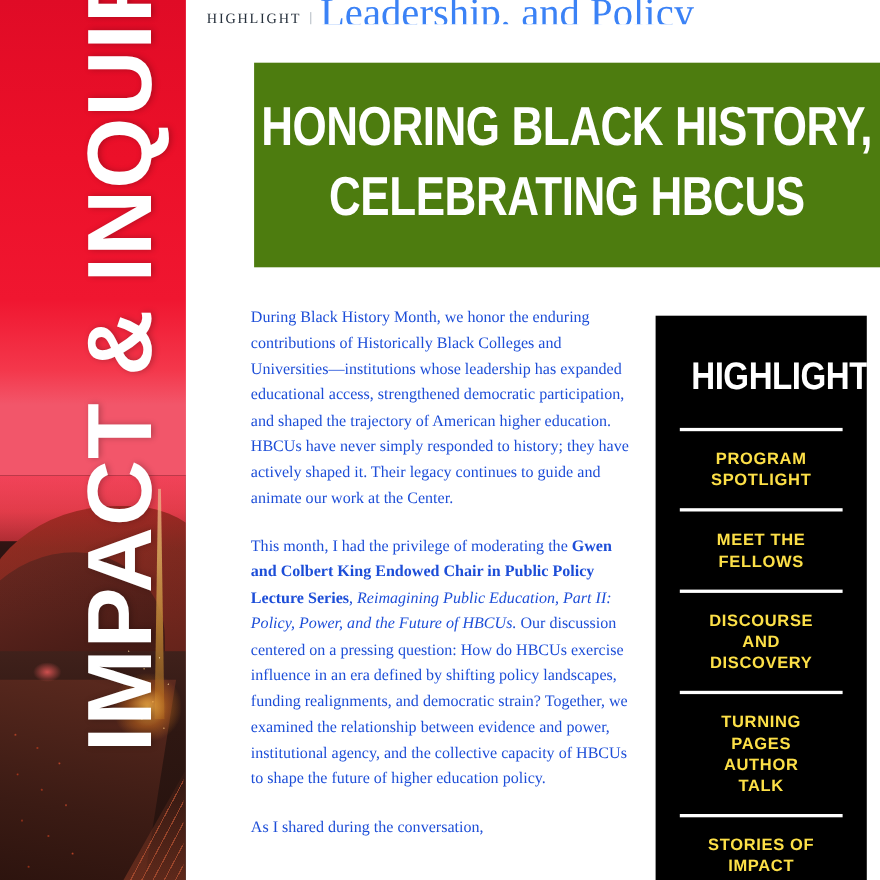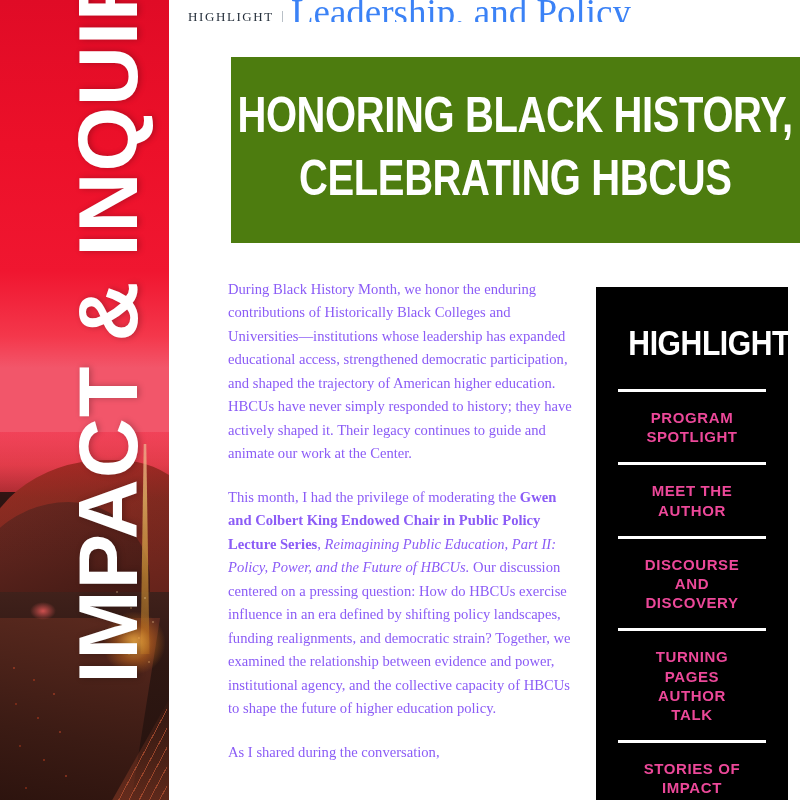--- a/index.html
+++ b/index.html
@@ -252,21 +252,21 @@
     font-size: 27px;
     letter-spacing: 0.6px;
     color: #14202e;
     margin: 0 0 20px 0;
     font-weight: 400;
   }
   .body-para {
     font-family: "Liberation Serif", serif;
     font-size: 14.6px;
     line-height: 1.61;
-    color: #8b5cf6;
+    color: #1d4ed8;
     margin: 0 0 20px 0;
     text-align: left;
   }
   .body-para b { font-weight: 700; }
   .body-para i { font-style: italic; }
 
   
   .highlight-box {
     position: absolute;
     left: 596px;
@@ -293,21 +293,21 @@
     height: 3px;
     background: #ffffff;
     margin: 0 0 16px 0;
   }
   .hl-item {
     font-family: "Liberation Sans", sans-serif;
     font-weight: 700;
     font-size: 15px;
     letter-spacing: 0.6px;
     line-height: 1.28;
-    color: #ec4899;
+    color: #fde047;
     text-align: center;
     margin: 0 0 16px 0;
     white-space: pre-line;
   }
 </style>
 </head>
 <body>
 
 <div class="left-banner">
   <div class="banner-gradient"></div>
@@ -350,21 +350,21 @@
 
 </div>
 
 <div class="highlight-box">
   <div class="highlight-heading">HIGHLIGHT</div>
   <div class="hl-divider"></div>
   <div class="hl-item">PROGRAM
 SPOTLIGHT</div>
   <div class="hl-divider"></div>
   <div class="hl-item">MEET THE
-AUTHOR</div>
+FELLOWS</div>
   <div class="hl-divider"></div>
   <div class="hl-item">DISCOURSE
 AND
 DISCOVERY</div>
   <div class="hl-divider"></div>
   <div class="hl-item">TURNING
 PAGES
 AUTHOR
 TALK</div>
   <div class="hl-divider"></div>

